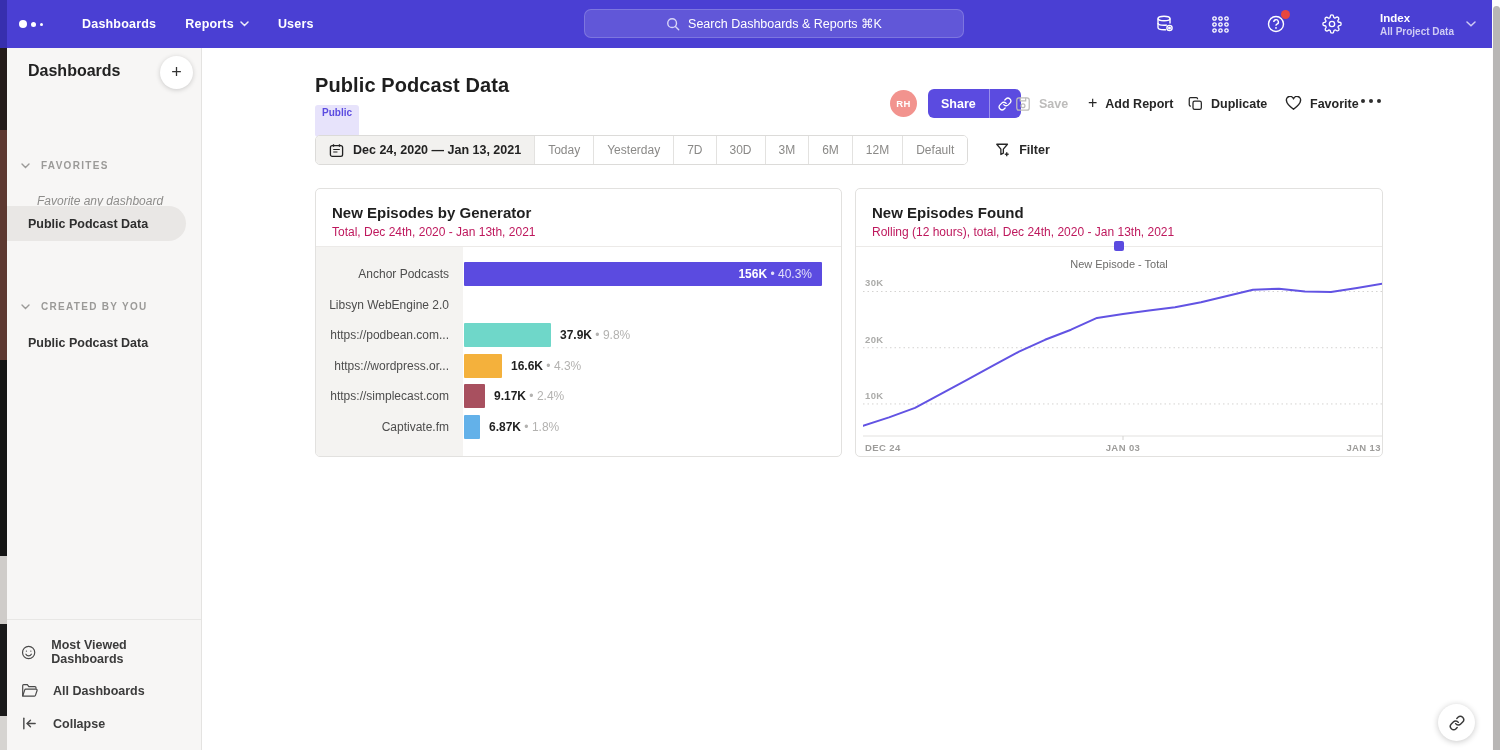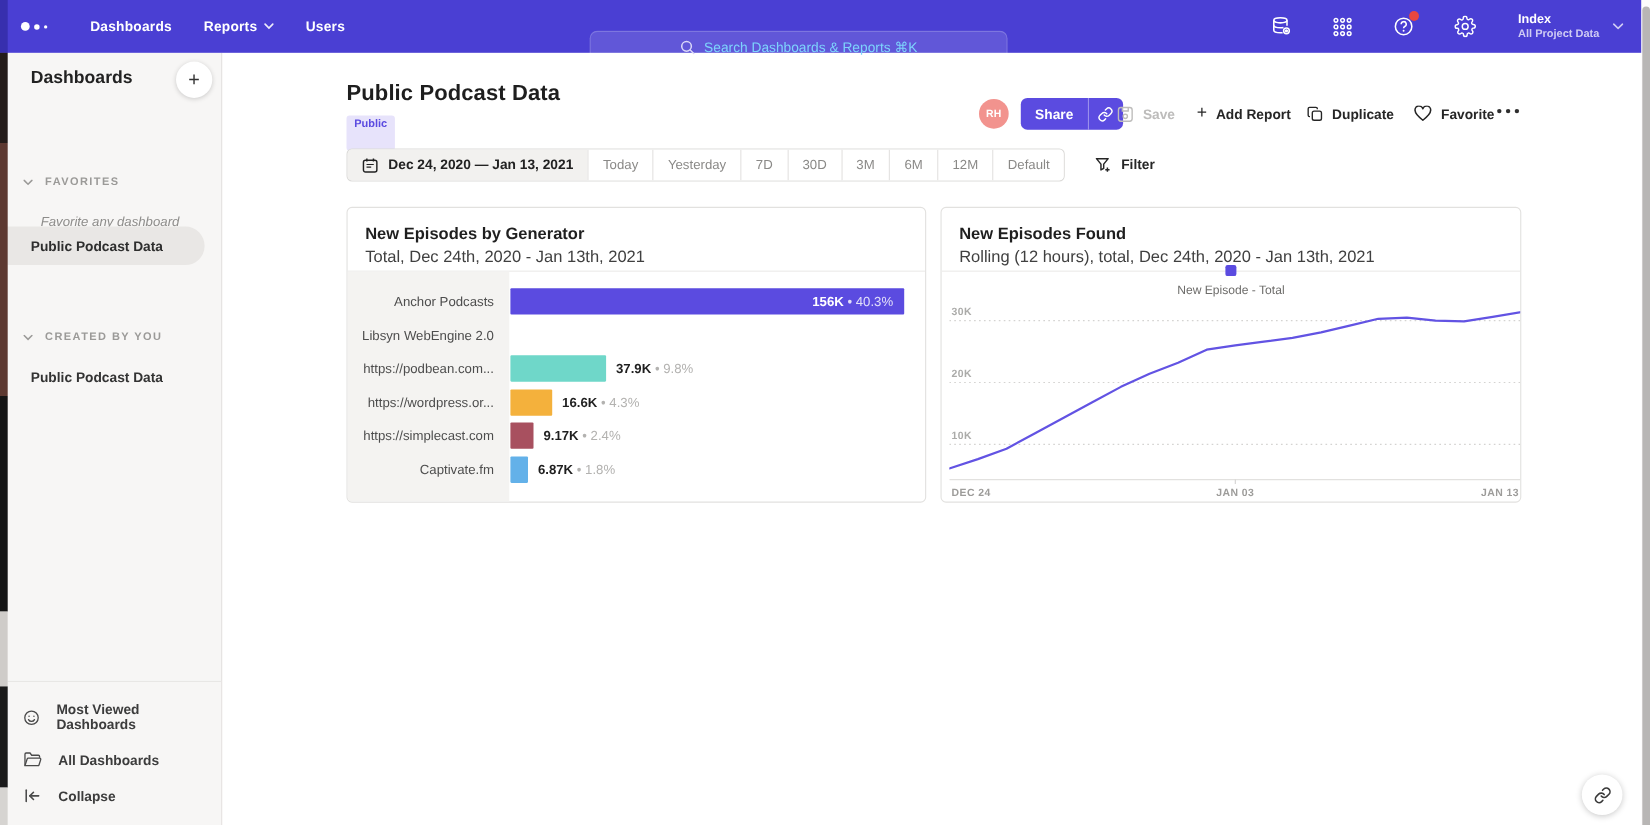--- a/index.html
+++ b/index.html
@@ -10,21 +10,21 @@
   .leftstrip { position:absolute; left:0; top:0; width:7px; height:750px; z-index:50; }
   .leftstrip .seg { position:absolute; left:0; width:7px; }
 
   
   .topnav { position:absolute; left:0; top:0; width:1500px; height:48px; background:#4a3fd3; display:flex; align-items:center; z-index:10; }
   .brand { display:flex; align-items:center; gap:4px; margin-left:19px; width:34px; }
   .brand i { background:#fff; border-radius:50%; display:block; }
   .brand .d1{ width:8px; height:8px; } .brand .d2{ width:5px; height:5px; } .brand .d3{ width:3px; height:3px; }
   .nav-item { color:#fff; font-size:12.5px; font-weight:600; margin-left:29px; display:flex; align-items:center; gap:6px; cursor:pointer; letter-spacing:.2px; }
   .nav-item svg { opacity:.9; }
-  .nav-search { position:absolute; left:536px; top:9px; width:380px; height:29px; background:rgba(255,255,255,.13); border:1px solid rgba(255,255,255,.18); border-radius:7px; display:flex; align-items:center; justify-content:center; gap:8px; color:#7dd3fc; font-size:12.5px; cursor:text;margin-top:19px; }
+  .nav-search { position:absolute; left:584px; top:9px; width:380px; height:29px; background:rgba(255,255,255,.13); border:1px solid rgba(255,255,255,.18); border-radius:7px; display:flex; align-items:center; justify-content:center; gap:8px; color:#ffffff; font-size:12.5px; cursor:text; }
   .nav-right { position:absolute; right:24px; top:0; height:48px; display:flex; align-items:center; gap:36px; }
   .nav-icon { position:relative; color:#fff; display:flex; align-items:center; cursor:pointer; }
   .nav-icon .badge-dot { position:absolute; top:-4px; right:-4px; width:9px; height:9px; border-radius:50%; background:#e8473e; }
   .workspace { display:flex; align-items:center; gap:12px; cursor:pointer; margin-left:2px; }
   .workspace .wname { color:#fff; font-size:11.5px; font-weight:700; line-height:14px; }
   .workspace .wsub  { color:#cfcbf4; font-size:10px; font-weight:600; line-height:13px; }
 
   
   .sidebar { position:absolute; left:7px; top:48px; width:195px; height:702px; background:#f7f6f5; border-right:1px solid #e4e3e1; z-index:5; }
   .sb-title { position:absolute; left:21px; top:14px; font-size:16px; font-weight:700; color:#222; }
@@ -57,21 +57,21 @@
   .date-range-seg { display:flex; align-items:center; gap:9px; background:#f2f1ef; padding:0 13px; font-size:12.5px; font-weight:700; color:#222; cursor:pointer; }
   .preset { display:flex; align-items:center; padding:0 13px; font-size:12px; font-weight:400; color:#8a8987; border-left:1px solid #e3e2e0; cursor:pointer; background:#fff; }
   .filter-btn { display:flex; align-items:center; gap:8px; margin-left:27px; font-size:12.5px; font-weight:700; color:#262626; cursor:pointer; }
 
   
   .card { position:absolute; top:188px; height:269px; background:#fff; border:1px solid #e2e1df; border-radius:5px; overflow:hidden; }
   .card1 { left:315px; width:527px; }
   .card2 { left:855px; width:528px;padding-left:37px; }
   .card-head { position:absolute; left:0; top:0; width:100%; height:58px; border-bottom:1px solid #eceae8; padding:15px 16px 0; }
   .card-title { font-size:15px; font-weight:700; color:#1f1f1f; }
-  .card-sub { margin-top:4px; font-size:15px; color:#404040; }
+  .card-sub { margin-top:4px; font-size:12px; color:#be185d; }
 
   
   .label-col-bg { position:absolute; left:0; top:58px; bottom:0; width:147px; background:#f4f3f1; }
   .bar-rows { position:absolute; left:0; top:70px; right:8px; }
   .bar-row { display:flex; height:30.6px; }
   .bar-row .lbl { width:147px; padding-right:14px; text-align:right; font-size:12px; color:#4d4d4d; line-height:30.6px; white-space:nowrap; overflow:hidden; }
   .bar-row .zone { flex:1; position:relative; }
   .bar-row .bar { position:absolute; left:1px; top:3px; height:24px; border-radius:1px; }
   .bar-row .val { position:absolute; top:0; line-height:30.6px; font-size:12px; white-space:nowrap; }
   .bar-row .val b { font-weight:700; color:#1f1f1f; }

